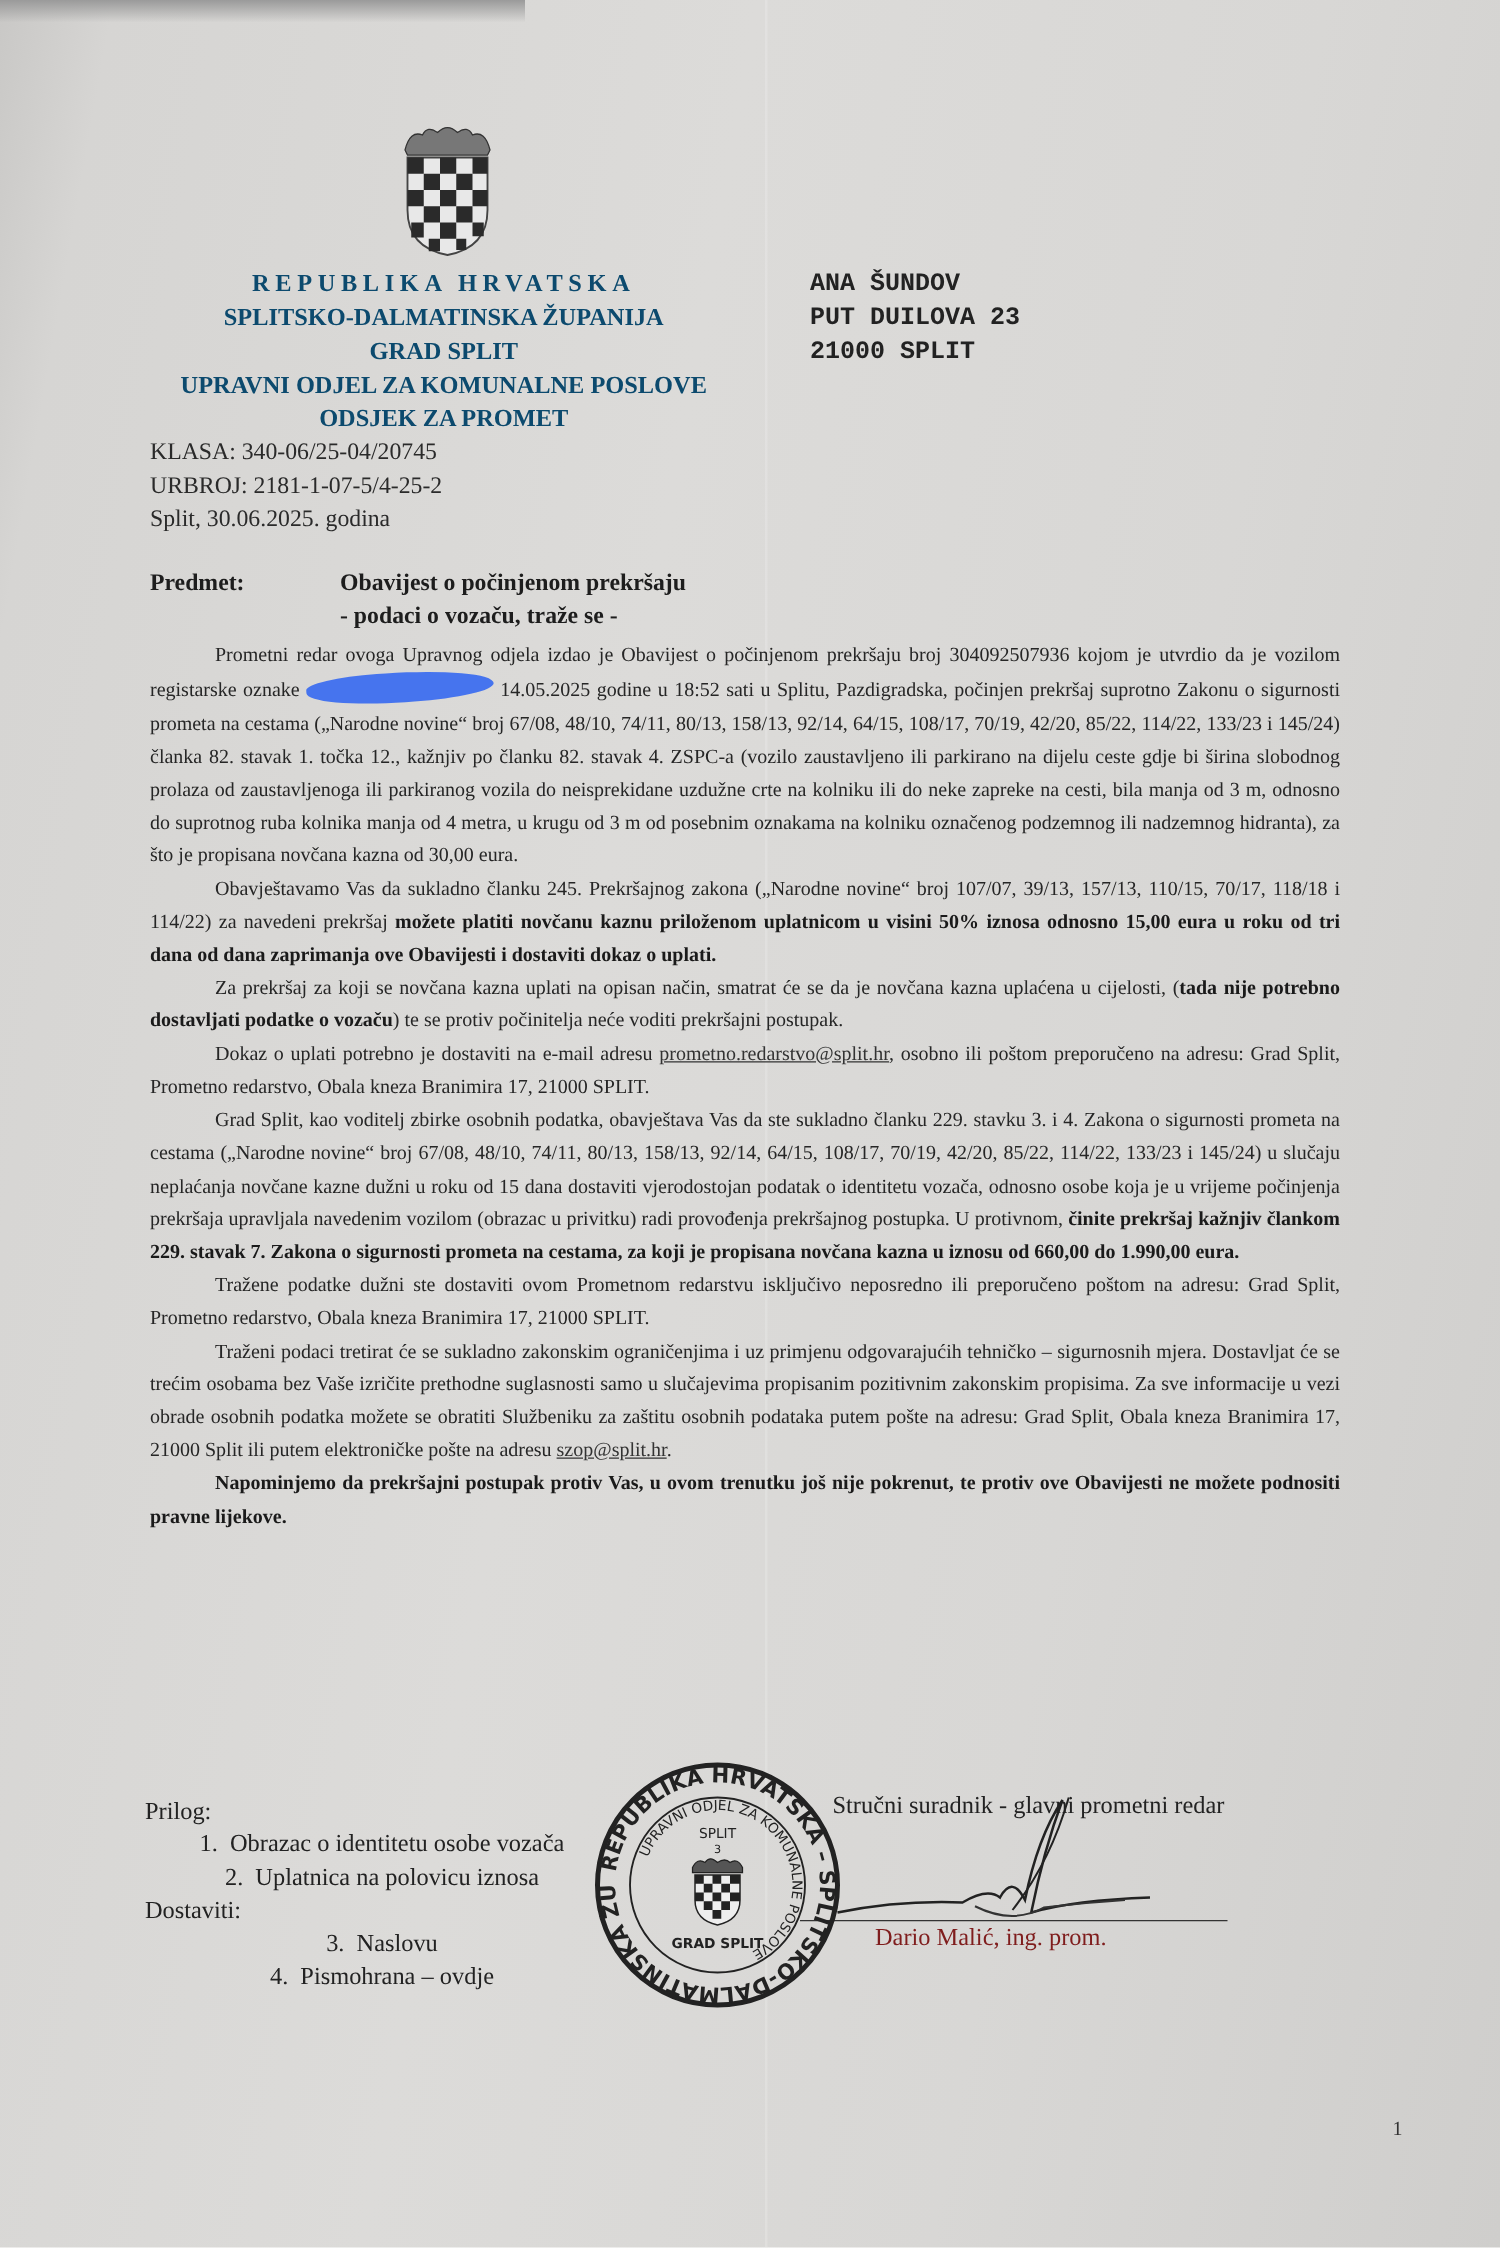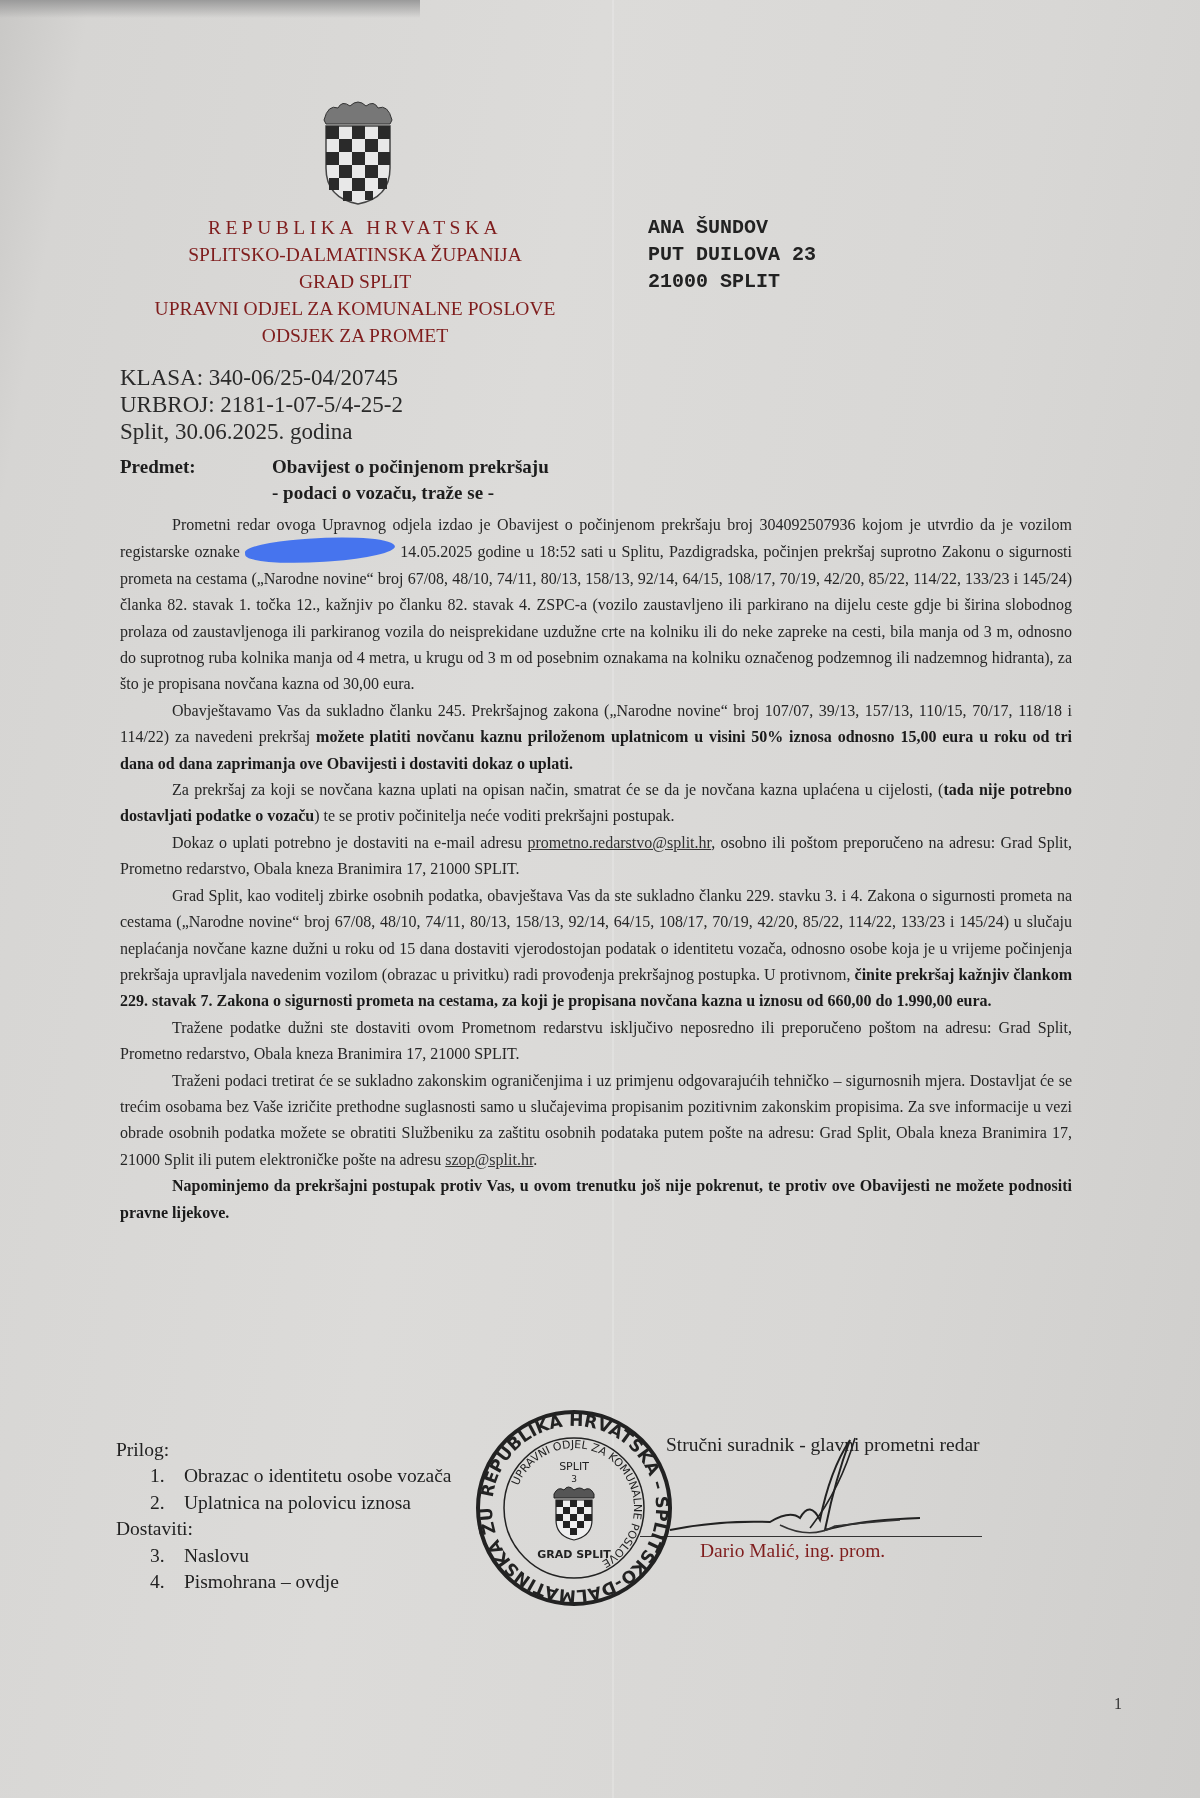--- a/index.html
+++ b/index.html
@@ -1,34 +1,34 @@
 <!DOCTYPE html>
 <html><head>
 <meta charset="utf-8">
 <style>
   html,body{margin:0;padding:0;}
   body{width:1200px;height:1798px;background:linear-gradient(100deg,#c9c8c6 0%,#d6d5d3 6%,#dcdbd9 40%,#d8d7d5 70%,#cfcecc 100%);position:relative;overflow:hidden;font-family:"Liberation Serif","DejaVu Serif",serif;color:#1d1d1d;}
   .paper{position:absolute;left:0;top:0;width:1200px;height:1798px;}
   .fold{position:absolute;left:612px;top:0;width:2px;height:1798px;background:rgba(255,255,255,0.18);}
   .topshadow{position:absolute;left:0;top:0;width:420px;height:18px;background:linear-gradient(#9a9a9a,rgba(200,200,200,0));}
   .coa{position:absolute;left:318px;top:98px;width:80px;height:108px;}
-  .header{position:absolute;left:110px;top:214px;width:490px;text-align:center;font-weight:normal;font-size:19.5px;line-height:27px;color:#7f1d1d;}
+  .header{position:absolute;left:110px;top:214px;width:490px;text-align:center;font-weight:bold;font-size:19.5px;line-height:27px;color:#0c4a6e;}
   .header .spaced{letter-spacing:4.5px;}
   .recipient{position:absolute;left:648px;top:214px;font-weight:bold;font-size:20px;line-height:27px;color:#222;font-family:Liberation Mono, monospace;}
-  .meta{position:absolute;left:120px;top:364px;font-size:23px;line-height:27px;color:#2a2a2a;}
+  .meta{position:absolute;left:120px;top:348px;font-size:19px;line-height:27px;color:#2a2a2a;}
   .subject{position:absolute;left:120px;top:454px;font-size:19px;line-height:26px;font-weight:bold;}
   .subject .lbl{position:absolute;left:0;top:0;}
   .subject .val{position:absolute;left:152px;top:0;white-space:nowrap;}
   .body{position:absolute;left:120px;top:512px;width:952px;font-size:16px;line-height:26.4px;text-align:justify;color:#262626;}
   .body p{margin:0;text-indent:52px;}
   .body b{font-weight:bold;color:#1a1a1a;}
   .body .link{text-decoration:underline;color:#333;}
   .redact{display:inline-block;width:150px;height:24px;vertical-align:-5px;background:#3a6bf0;border-radius:40% 60% 45% 55%;transform:rotate(-4deg);opacity:.92;}
   .attach{position:absolute;left:116px;top:1437px;font-size:19.5px;line-height:26.4px;color:#222;}
-  .attach .item{padding-left:34px;}
+  .attach .item{padding-left:34px;text-align:center;}
   .attach .num{display:inline-block;width:34px;}
   .stamp{position:absolute;left:474px;top:1408px;width:200px;height:200px;}
   .signtitle{position:absolute;left:666px;top:1434px;font-size:19.5px;color:#222;}
   .sigline{position:absolute;left:640px;top:1536px;width:342px;height:1px;background:#333;}
   .signame{position:absolute;left:700px;top:1540px;font-size:19.5px;color:#7f1d1d;}
   .signature{position:absolute;left:660px;top:1430px;width:300px;height:120px;}
   .pagenum{position:absolute;left:1114px;top:1695px;font-size:16px;color:#333;}
 </style>
 </head>
 <body>

